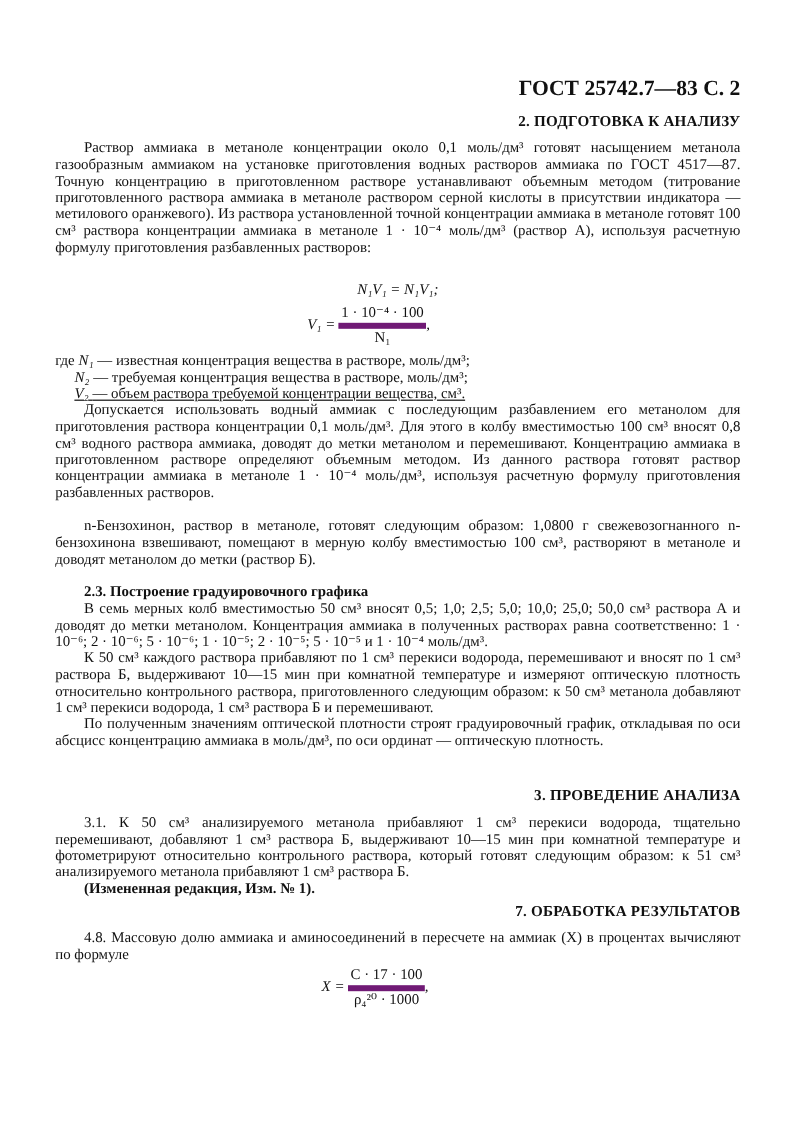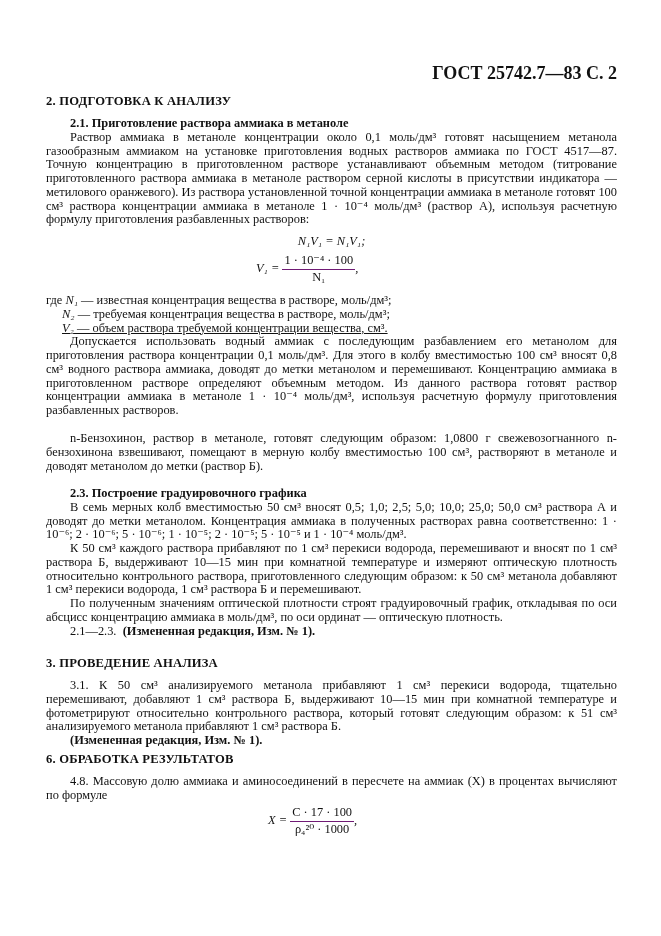--- a/index.html
+++ b/index.html
@@ -10,47 +10,46 @@
   }
   .page {
     position: absolute; left: 46px; top: 0; width: 571px;
     font-size: 12.4px; line-height: 13.75px;
   }
   .header {
     position: absolute; right: 44px; top: 63px;
     font-weight: bold; font-size: 18px; letter-spacing: 0;
   }
   .sec-title {
-    position: absolute; left: 0; width: 571px; text-align: left;
+    position: absolute; left: 0; width: 571px; text-align: right;
     font-weight: bold; font-size: 12.6px; letter-spacing: 0.2px;
   }
   .block { position: absolute; left: 0; width: 571px; }
   p { margin: 0; text-align: justify; text-align-last: left; }
   .indent { text-indent: 24px; }
   .sub { font-weight: bold; padding-left: 24px; }
   .bold { font-weight: bold; }
   i { font-style: italic; }
   .def { padding-left: 15px; }
   .def.first { padding-left: 0; }
   .formula { position: absolute; font-style: italic; }
   .frac { display: inline-block; vertical-align: middle; text-align: center; font-style: normal; }
-  .frac .num { display: block; border-bottom: 1px solid #701a75; padding: 0 2px 1px; }
+  .frac .num { display: block; border-bottom: 5px solid #701a75; padding: 0 2px 1px; }
   .frac .den { display: block; padding-top: 1px; }
 </style>
 </head>
 <body>
 
 <div class="header">ГОСТ 25742.7—83 С. 2</div>
 
 <div class="page">
 
   <div class="sec-title" style="top:95px;">2.  ПОДГОТОВКА К АНАЛИЗУ</div>
 
   <div class="block" style="top:117px;">
-    <p class="sub">2.1.  Приготовление раствора аммиака в метаноле</p>
     <p class="indent">Раствор аммиака в метаноле концентрации около 0,1 моль/дм³ готовят насыщением метанола газообразным аммиаком на установке приготовления водных растворов аммиака по ГОСТ 4517—87. Точную концентрацию в приготовленном растворе устанавливают объемным методом (титрование приготовленного раствора аммиака в метаноле раствором серной кислоты в присутствии индикатора — метилового оранжевого). Из раствора установленной точной концентрации аммиака в метаноле готовят 100 см³ раствора концентрации аммиака в метаноле 1 · 10⁻⁴  моль/дм³ (раствор А), используя расчетную формулу приготовления разбавленных растворов:</p>
   </div>
 
   <div class="formula" style="top:235px; left:0; width:571px; text-align:center;">N₁V₁ = N₁V₁;</div>
 
   <div class="formula" style="top:254px; left:210px;">
     <span>V₁ =</span>
     <span class="frac">
       <span class="num">1 · 10⁻⁴ · 100</span>
       <span class="den">N₁</span>
@@ -76,34 +75,30 @@
 
   <div class="block" style="top:432px;">
     <p class="indent">n-Бензохинон, раствор в метаноле, готовят следующим образом: 1,0800 г свежевозогнанного n-бензохинона взвешивают, помещают в мерную колбу вместимостью 100 см³, растворяют в метаноле и доводят метанолом до метки (раствор Б).</p>
   </div>
 
   <div class="block" style="top:487px;">
     <p class="sub">2.3.  Построение градуировочного графика</p>
     <p class="indent">В семь мерных колб вместимостью 50 см³ вносят 0,5; 1,0; 2,5; 5,0; 10,0; 25,0; 50,0 см³ раствора А и доводят до метки метанолом. Концентрация аммиака в полученных растворах равна соответственно: 1 · 10⁻⁶; 2 · 10⁻⁶; 5 · 10⁻⁶; 1 · 10⁻⁵; 2 · 10⁻⁵; 5 · 10⁻⁵ и 1 · 10⁻⁴ моль/дм³.</p>
     <p class="indent">К 50 см³ каждого раствора прибавляют по 1 см³ перекиси водорода, перемешивают и вносят по 1 см³ раствора Б, выдерживают 10—15 мин при комнатной температуре и измеряют оптическую плотность относительно контрольного раствора, приготовленного следующим образом: к 50 см³ метанола добавляют 1 см³ перекиси водорода, 1 см³ раствора Б и перемешивают.</p>
     <p class="indent">По полученным значениям оптической плотности строят градуировочный график, откладывая по оси абсцисс концентрацию аммиака в моль/дм³, по оси ординат — оптическую плотность.</p>
-    <p class="indent">
-      <span>2.1—2.3.</span>&nbsp;
-      <span class="bold">(Измененная редакция, Изм. № 1).</span>
-    </p>
   </div>
 
   <div class="sec-title" style="top:657px;">3.  ПРОВЕДЕНИЕ АНАЛИЗА</div>
 
   <div class="block" style="top:679px;">
     <p class="indent">3.1.  К 50 см³ анализируемого метанола прибавляют 1 см³ перекиси водорода, тщательно перемешивают, добавляют 1 см³ раствора Б, выдерживают 10—15 мин при комнатной температуре и фотометрируют относительно контрольного раствора, который готовят следующим образом: к 51 см³ анализируемого метанола прибавляют 1 см³ раствора Б.</p>
     <p class="sub">(Измененная редакция, Изм. № 1).</p>
   </div>
 
-  <div class="sec-title" style="top:753px;">6.  ОБРАБОТКА РЕЗУЛЬТАТОВ</div>
+  <div class="sec-title" style="top:753px;">7.  ОБРАБОТКА РЕЗУЛЬТАТОВ</div>
 
   <div class="block" style="top:775px;">
     <p class="indent">4.8.  Массовую долю аммиака и аминосоединений в пересчете на аммиак (X) в процентах вычисляют по формуле</p>
   </div>
 
   <div class="formula" style="top:806px; left:222px;">
     <span>X =</span>
     <span class="frac">
       <span class="num" style="">C · 17 · 100</span>
       <span class="den">ρ₄²⁰ · 1000</span>

